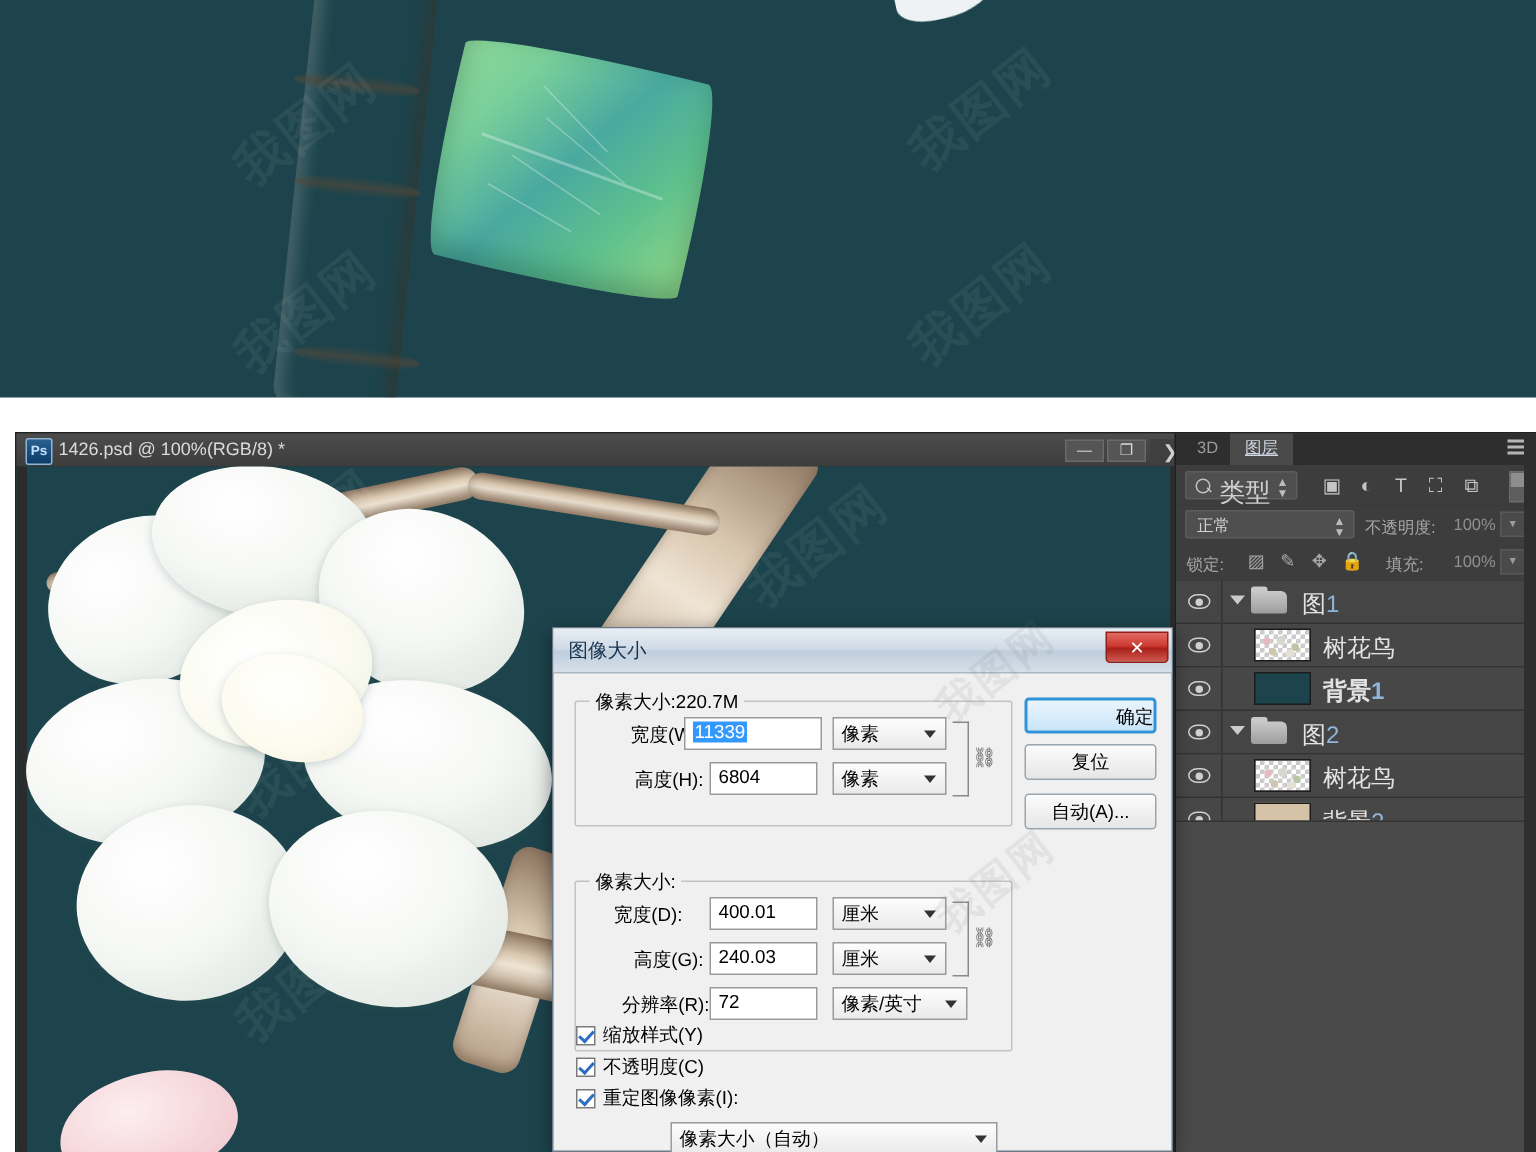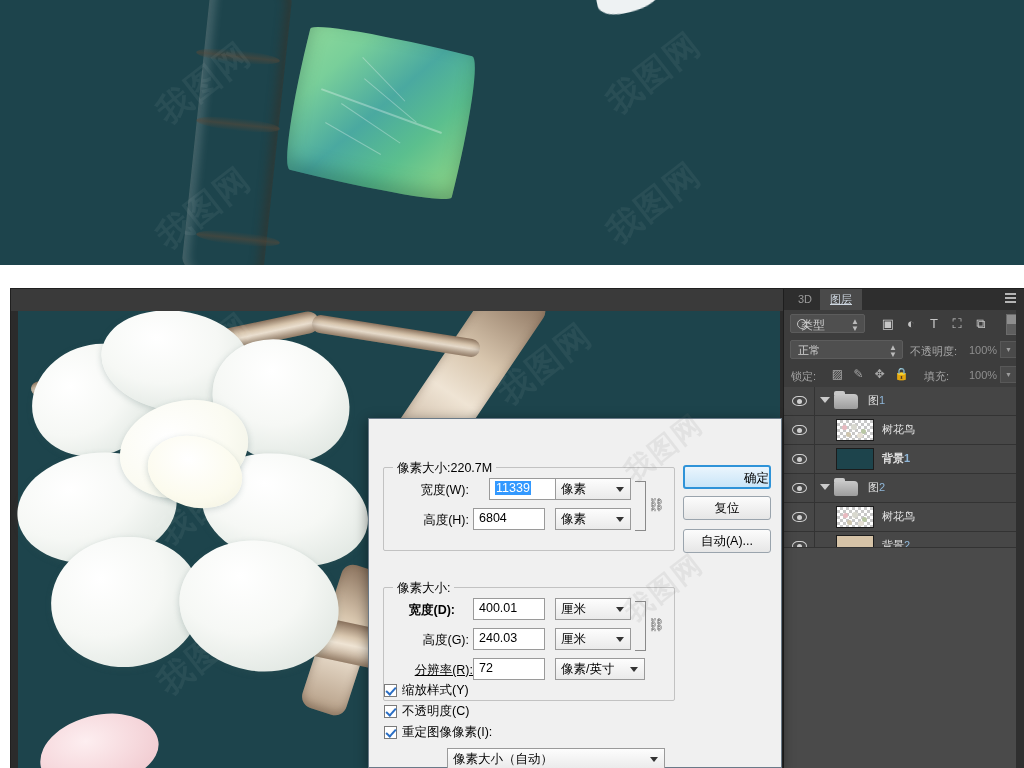--- a/index.html
+++ b/index.html
@@ -86,21 +86,21 @@
   .ptab{position:absolute;top:0;height:29px;line-height:21px;font-size:11px;padding:0 10px;
         color:#9a9a9a;box-sizing:border-box;}
   .ptab.active{background:#4a4a4a;color:#cfd8e2;}
   #panel-menu{position:absolute;right:5px;top:4px;width:16px;height:12px;}
   #panel-menu i{display:block;height:2px;background:#b5b5b5;margin-bottom:2px;}
 
   #filter-row{position:absolute;left:0;top:21px;width:242px;height:27px;background:#3d3d3d;
       border-bottom:1px solid #313131;}
   #filter-select{position:absolute;left:6px;top:4px;width:75px;height:19px;background:#4f4f4f;
       border:1px solid #5c5c5c;border-radius:2px;box-sizing:border-box;}
-  #filter-select .lbl{position:absolute;left:10px;top:2px;font-size:12px;color:#cfcfcf;}
+  #filter-select .lbl{position:absolute;left:22px;top:2px;font-size:17px;color:#cfcfcf;}
   #filter-select .mag{position:absolute;left:6px;top:4px;width:8px;height:8px;border:1.4px solid #c2c2c2;
       border-radius:50%;}
   #filter-select .mag:after{content:"";position:absolute;left:6px;top:6px;width:4px;height:1.4px;
       background:#c2c2c2;transform:rotate(45deg);}
   #filter-select .arrows{position:absolute;right:5px;top:3px;font-size:8px;color:#bbb;line-height:7px;}
   .ficon{position:absolute;top:6px;width:16px;height:15px;color:#c6c6c6;font-size:13px;
       text-align:center;line-height:15px;}
   #kindswatch{position:absolute;right:7px;top:4px;width:11px;height:19px;
       background:linear-gradient(180deg,#8e8e8e 0 50%,#5e5e5e 50% 100%);border:1px solid #6b6b6b;}
 
@@ -133,21 +133,21 @@
       background:linear-gradient(180deg,#c9c9c9,#9d9d9d);border-radius:2px 4px 2px 2px;}
   .folder:before{content:"";position:absolute;left:0;top:-3px;width:11px;height:4px;
       background:#c9c9c9;border-radius:2px 2px 0 0;}
   .thumb{position:absolute;left:52px;top:3px;width:38px;height:22px;border:1px solid #1c1c1c;
       box-sizing:border-box;}
   .thumb.checker{background:
       linear-gradient(45deg,#c8c8c8 25%,transparent 25%,transparent 75%,#c8c8c8 75%),
       linear-gradient(45deg,#c8c8c8 25%,#ffffff 25%,#ffffff 75%,#c8c8c8 75%);
       background-size:6px 6px;background-position:0 0,3px 3px;}
   .thumb .spk{position:absolute;border-radius:50%;}
-  .lname{position:absolute;font-size:11px;color:#e2e2e2;top:6px;white-space:nowrap;}
+  .lname{position:absolute;font-size:16px;color:#e2e2e2;top:6px;white-space:nowrap;}
   .lname .num{color:#8fb6d8;}
   #layer-empty{position:absolute;left:0;top:258px;width:242px;height:221px;background:#4a4a4a;
       border-top:1px solid #333;}
   #panel-rail{position:absolute;right:0;top:0;width:9px;height:479px;background:#2f2f2f;}
 
   
   #dlg{position:absolute;left:368px;top:418px;width:414px;height:350px;
       background:#f0f0f0;border:1px solid #6a7a88;box-sizing:border-box;
       box-shadow:0 3px 12px rgba(0,0,0,.45);}
   #dlg-title{position:absolute;left:0;top:0;width:412px;height:29px;
@@ -205,20 +205,27 @@
   </div>
 
   <div class="wm" style="left:150px;top:60px;">我图网</div>
   <div class="wm" style="left:150px;top:185px;">我图网</div>
   <div class="wm" style="left:600px;top:50px;">我图网</div>
   <div class="wm" style="left:600px;top:180px;">我图网</div>
 </div>
 
 <div id="ps-window" class="abs">
 
+  <div id="ps-titlebar">
+    <div id="ps-icon">Ps</div>
+    <div id="ps-title">1426.psd @ 100%(RGB/8) *</div>
+    <div class="winbtn" id="btn-min">—</div>
+    <div class="winbtn" id="btn-max">❐</div>
+    <div class="winbtn" id="btn-more">❯</div>
+  </div>
 
   <div id="ps-canvas">
     <div class="frame-left"></div>
     <div class="frame-right"></div>
 
     <div class="branch2" style="left:18px;top:56px;width:120px;height:14px;transform:rotate(-16deg);"></div>
     <div class="branch2" style="left:100px;top:20px;width:210px;height:22px;transform:rotate(-12deg);"></div>
     <div class="branch2" style="left:418px;top:-40px;width:62px;height:230px;transform:rotate(34deg);"></div>
     <div class="branch2" style="left:300px;top:16px;width:170px;height:18px;transform:rotate(9deg);"></div>
     <div class="branch2" style="left:310px;top:254px;width:46px;height:150px;transform:rotate(18deg);"></div>
@@ -371,49 +378,53 @@
 
     </div>
 
     <div id="layer-empty"></div>
     <div id="panel-rail"></div>
   </div>
 </div>
 
 <div id="dlg" class="abs">
 
+  <div id="dlg-title">
+    <div id="dlg-title-text">图像大小</div>
+    <div id="dlg-close">✕</div>
+  </div>
 
   <div class="group" style="left:14px;top:48px;width:290px;height:82px;"></div>
   <div class="group-legend" style="left:24px;top:41px;">像素大小:220.7M</div>
 
   <div class="frm-label" style="left:22px;top:63px;width:78px;">宽度(W):</div>
-  <div class="txtbox sel" style="left:120px;top:59px;width:72px;"><span class="selhl">11339</span></div>
+  <div class="txtbox sel" style="left:87px;top:59px;width:92px;"><span class="selhl">11339</span></div>
   <div class="combo" style="left:186px;top:59px;width:76px;"><span>像素</span><span class="arr"></span></div>
 
   <div class="frm-label" style="left:22px;top:93px;width:78px;">高度(H):</div>
   <div class="txtbox" style="left:104px;top:89px;width:72px;"><span>6804</span></div>
   <div class="combo" style="left:186px;top:89px;width:76px;"><span>像素</span><span class="arr"></span></div>
 
   <div class="chain" style="left:266px;top:62px;width:30px;height:50px;">
     <div class="brk" style="left:0;top:0;width:10px;height:48px;"></div>
     <div class="link" style="left:13px;top:16px;">⛓</div>
   </div>
 
   <div class="group" style="left:14px;top:168px;width:290px;height:112px;"></div>
   <div class="group-legend" style="left:24px;top:161px;">像素大小:</div>
 
-  <div class="frm-label" style="left:0;top:183px;width:86px;font-weight:bold;">宽度(D):</div>
+  <div class="frm-label" style="left:0;top:183px;width:86px;">宽度(D):</div>
   <div class="txtbox" style="left:104px;top:179px;width:72px;"><span>400.01</span></div>
   <div class="combo" style="left:186px;top:179px;width:76px;"><span>厘米</span><span class="arr"></span></div>
 
   <div class="frm-label" style="left:14px;top:213px;width:86px;">高度(G):</div>
   <div class="txtbox" style="left:104px;top:209px;width:72px;"><span>240.03</span></div>
   <div class="combo" style="left:186px;top:209px;width:76px;"><span>厘米</span><span class="arr"></span></div>
 
-  <div class="frm-label" style="left:12px;top:243px;width:92px;text-decoration:underline;">分辨率(R):</div>
+  <div class="frm-label" style="left:12px;top:243px;width:92px;">分辨率(R):</div>
   <div class="txtbox" style="left:104px;top:239px;width:72px;"><span>72</span></div>
   <div class="combo" style="left:186px;top:239px;width:90px;"><span>像素/英寸</span><span class="arr"></span></div>
 
   <div class="chain" style="left:266px;top:182px;width:30px;height:50px;">
     <div class="brk" style="left:0;top:0;width:10px;height:48px;"></div>
     <div class="link" style="left:13px;top:16px;">⛓</div>
   </div>
 
   <div class="cb on" style="left:15px;top:265px;"></div>
   <div class="cb-label" style="left:33px;top:263px;">缩放样式(Y)</div>

